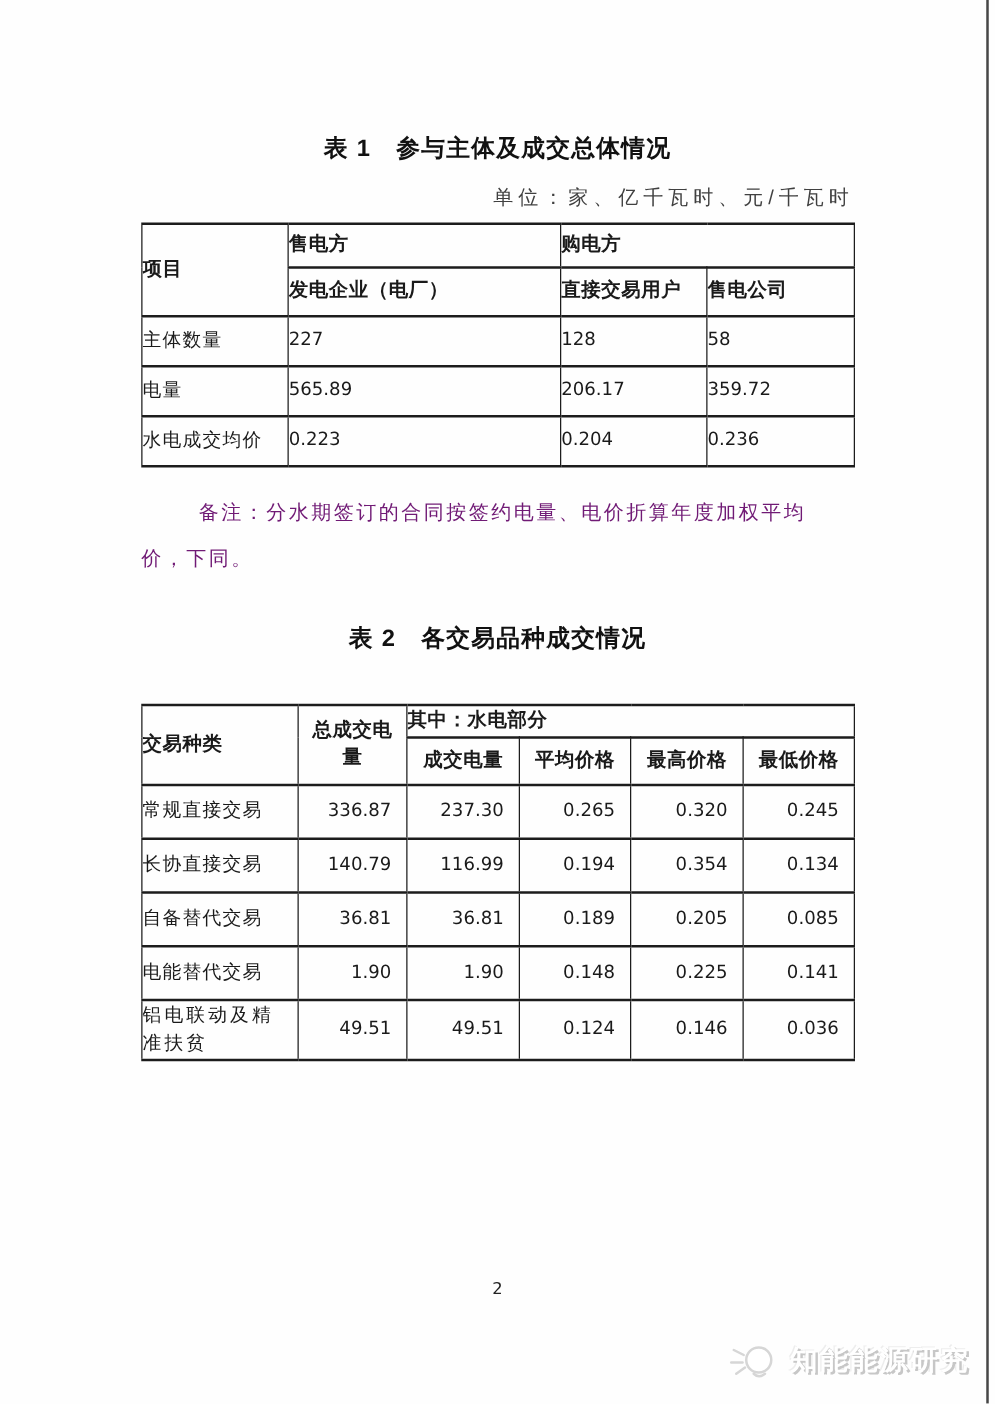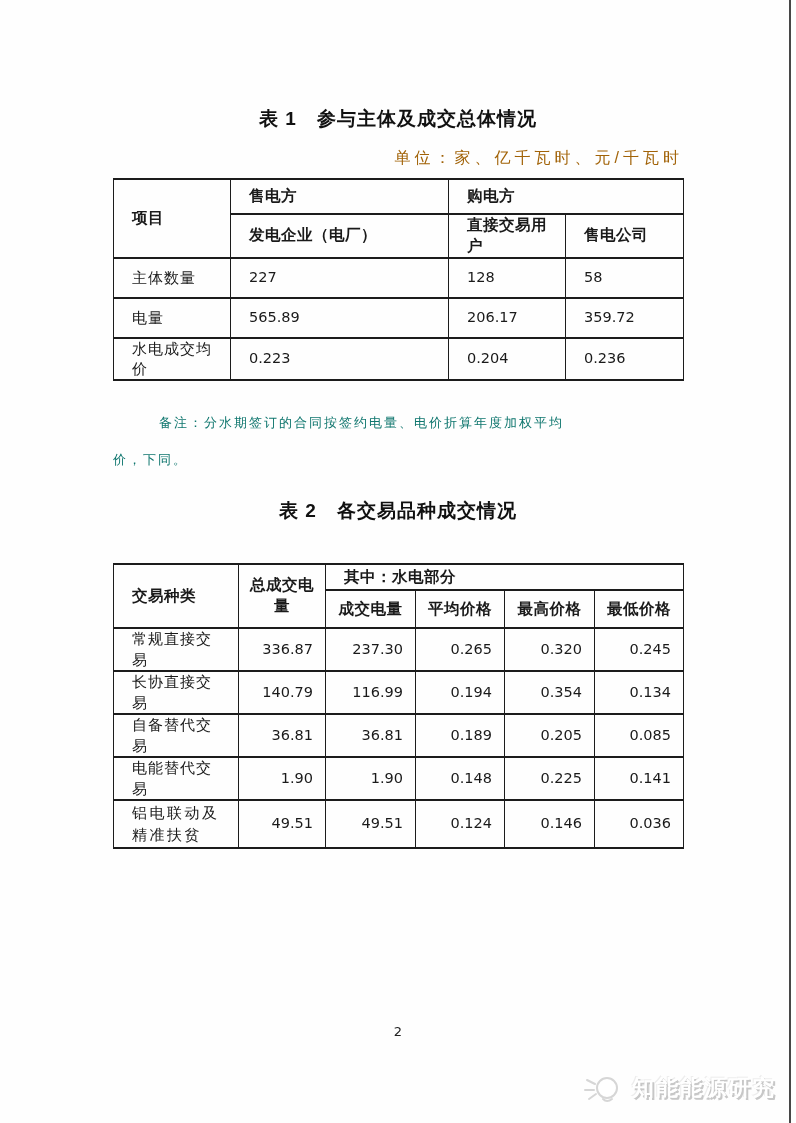--- a/index.html
+++ b/index.html
@@ -17,50 +17,50 @@
     position:absolute; top:0; left:789px; width:2px; height:1123px;
     background:#474747;
   }
   .tbl-title {
     position:absolute; left:113px; width:570px;
     text-align:center; font-weight:bold; font-size:19px;
     letter-spacing:1px; color:#111;
   }
   .unit-line {
     position:absolute; left:113px; width:570px;
-    text-align:right; font-size:16px; letter-spacing:4px; color:#a16207;
+    text-align:right; font-size:16px; letter-spacing:4px; color:#404040;
   }
   table {
     position:absolute; left:113px; border-collapse:collapse; table-layout:fixed;
   }
   td, th {
     border-left:1.5px solid #1c1c1c; border-right:1.5px solid #1c1c1c;
     border-top:2px solid #1c1c1c; border-bottom:2px solid #1c1c1c;
     vertical-align:middle; font-size:15px; font-weight:normal;
-    padding:0 18px; text-align:left; line-height:1.35;
+    padding:0 0; text-align:left; line-height:1.35;
     overflow:hidden;
   }
   th { font-weight:bold; font-size:15.5px; letter-spacing:0.5px; }
   .t1 { top:178px; width:570px; }
   .t1 .r-grp { height:35px; }
   .t1 .r-sub { height:39px; }
   .t1 .r-data { height:40px; }
   .t2 { top:563px; width:570px; }
   .t2 .r-grp  { height:26px; }
   .t2 .r-sub  { height:38px; }
   .t2 .r-data { height:43px; }
   .t2 .r-tall { height:48px; }
   .t2 th.c-center { text-align:center; padding:0 4px; }
   .num-r { text-align:right; padding-right:12px; font-family:"DejaVu Sans", sans-serif; font-size:14.5px; }
   .num-l { font-family:"DejaVu Sans", sans-serif; font-size:14.5px; }
   .row-label { letter-spacing:1px; }
   .row-label-wrap { letter-spacing:2.5px; line-height:1.45; padding-right:2px;margin-top:42px; }
   .note {
-    position:absolute; left:113px; top:404px; width:575px;
-    font-size:13px; letter-spacing:2px; line-height:37px; color:#0f766e;
+    position:absolute; left:113px; top:392px; width:575px;
+    font-size:16px; letter-spacing:2px; line-height:37px; color:#701a75;
   }
   .note .indent { padding-left:46px; }
   .page-num {
     position:absolute; left:0; top:1024px; width:796px;
     text-align:center; font-size:13px; color:#222;
     font-family:"DejaVu Sans", sans-serif;
   }
   .watermark {
     position:absolute; top:1070px; right:20px;
     display:flex; align-items:center; gap:9px;

